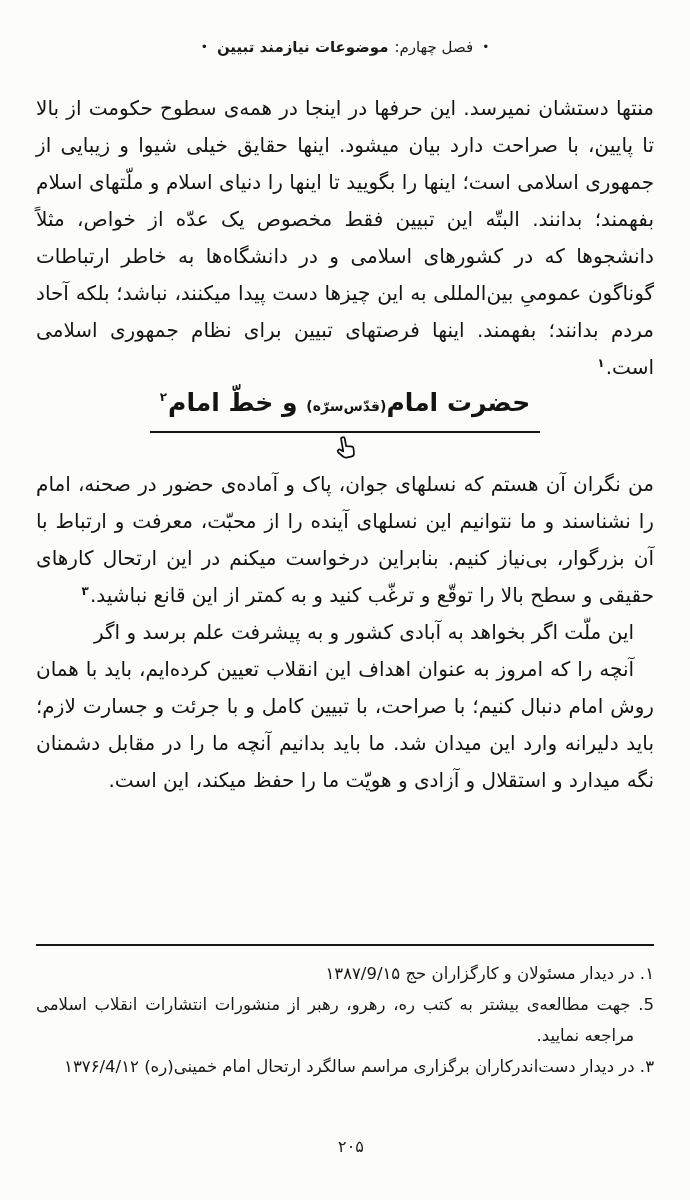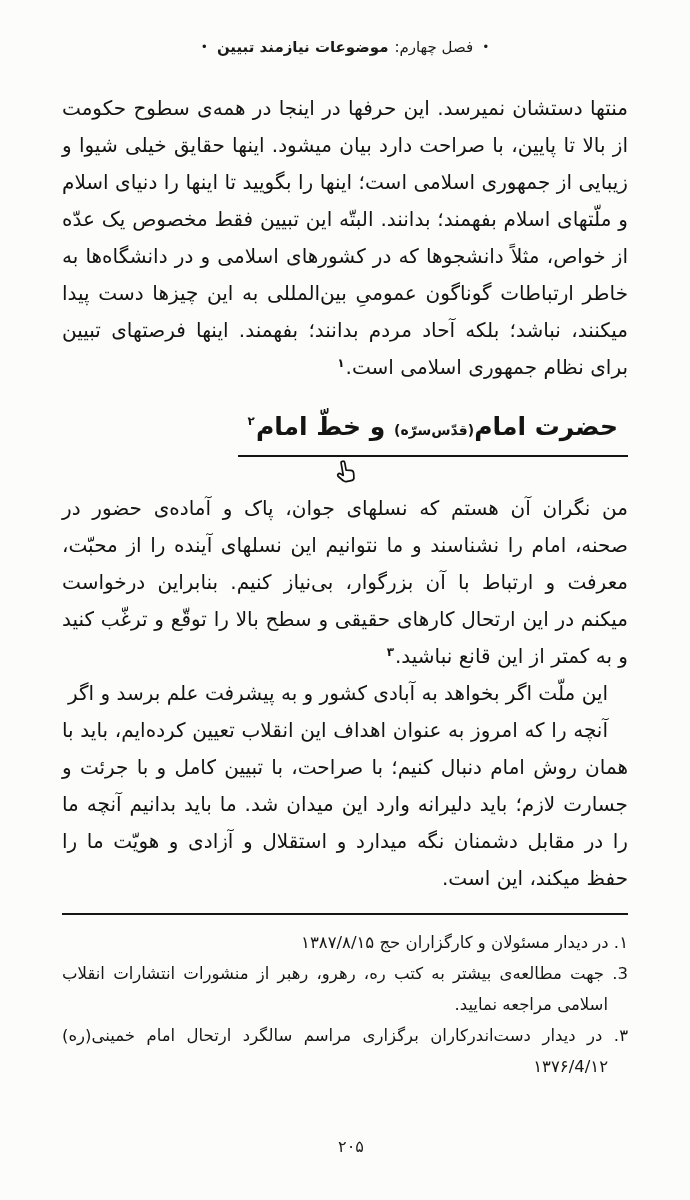--- a/index.html
+++ b/index.html
@@ -12,21 +12,21 @@
     position:relative;
     width:690px;height:1200px;
     background:#fcfcfa;
     color:#161616;
     direction:rtl;
     display:flex;
     flex-direction:column;
     overflow:hidden;
     box-sizing:border-box;
   }
-  .column{ padding:0 62px; box-sizing:border-box; }
+  .column{ padding:0 36px; box-sizing:border-box; }
 
   
   .running-header{
     margin-top:38px;
     text-align:center;
     font-size:15px;
     letter-spacing:0;
     color:#1a1a1a;
     white-space:nowrap;
   }
@@ -47,21 +47,21 @@
   sup.fn-marker{
     font-size:12px;
     line-height:0;
     vertical-align:7px;
     margin-right:1px;
     font-weight:700;
   }
 
   
   .section-heading-wrap{
-    margin-top:24px;
+    text-align:center;
   }
   .section-heading{
     display:inline-block;
     font-weight:700;
     font-size:25px;
     line-height:30px;
     padding:0 10px 10px 10px;
     border-bottom:2.5px solid #141414;
     white-space:nowrap;
   }
@@ -143,21 +143,21 @@
 
     <p class="indent"><span>این ملّت اگر بخواهد به آبادی کشور و به پیشرفت علم برسد و اگر</span></p>
 
     <p class="indent"><span>آنچه را که امروز به عنوان اهداف این انقلاب تعیین کرده‌ایم، باید با همان روش امام دنبال کنیم؛ با صراحت، با تبیین کامل و با جرئت و جسارت لازم؛ باید دلیرانه وارد این میدان شد. ما باید بدانیم آنچه ما را در مقابل دشمنان نگه میدارد و استقلال و آزادی و هویّت ما را حفظ میکند، این است.</span></p>
 
   </div>
 
   <div class="footnote-area column">
     <hr class="footnote-rule">
     <ul class="footnotes">
-      <li>۱. در دیدار مسئولان و کارگزاران حج ۱۳۸۷/۸/۱۵</li>
-      <li>3. جهت مطالعه‌ی بیشتر به کتب ره، رهرو، رهبر از منشورات انتشارات انقلاب اسلامی مراجعه نمایید.</li>
+      <li>۱. در دیدار مسئولان و کارگزاران حج ۱۳۸۷/9/۱۵</li>
+      <li>5. جهت مطالعه‌ی بیشتر به کتب ره، رهرو، رهبر از منشورات انتشارات انقلاب اسلامی مراجعه نمایید.</li>
       <li>۳. در دیدار دست‌اندرکاران برگزاری مراسم سالگرد ارتحال امام خمینی(ره) ۱۳۷۶/4/۱۲</li>
     </ul>
   </div>
 
   <div class="page-number">۲۰۵</div>
 
 </div>
 
 </body></html>

